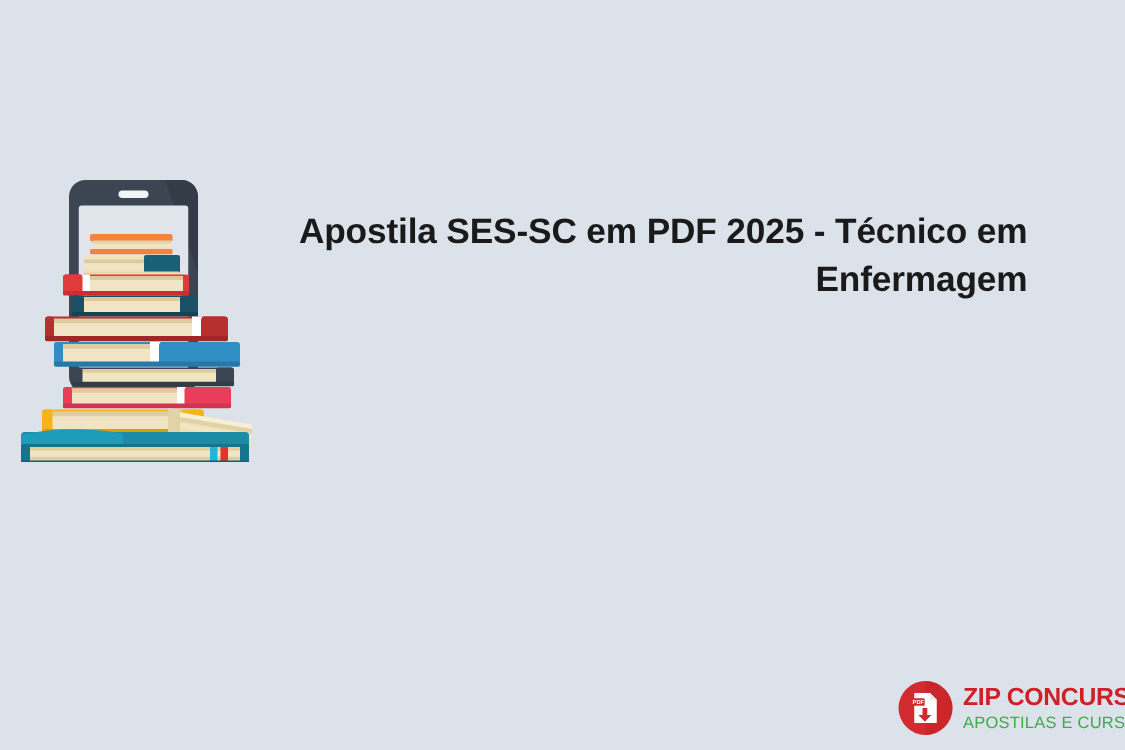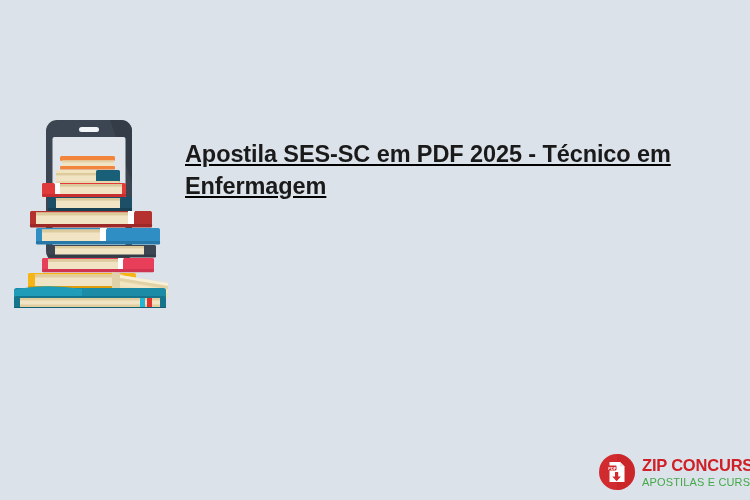--- a/index.html
+++ b/index.html
@@ -34,22 +34,21 @@
     width: 165px;
     height: 190px;
   }
 
   
   #title-block {
     position: absolute;
     left: 185px;
     top: 138px;
     width: 500px;
-    text-align: left;
-    text-decoration: underline;
+    text-align: right;
   }
   #product-title {
     margin: 0;
     font-family: "Liberation Sans", sans-serif;
     font-size: 23.5px;
     font-weight: bold;
     line-height: 32px;
     color: #1a1a1a;
     letter-spacing: -0.1px;
   }

